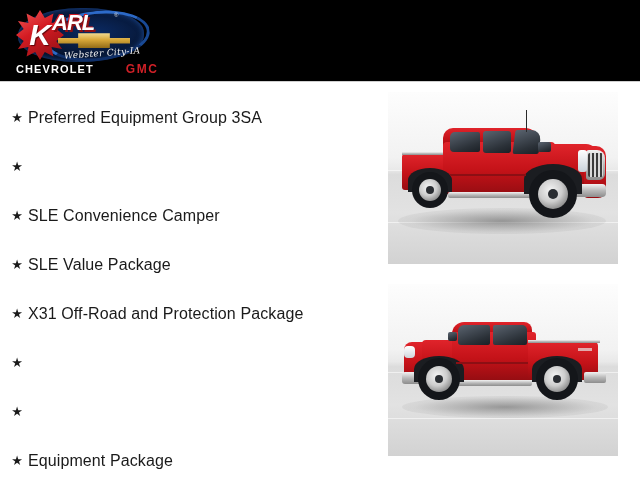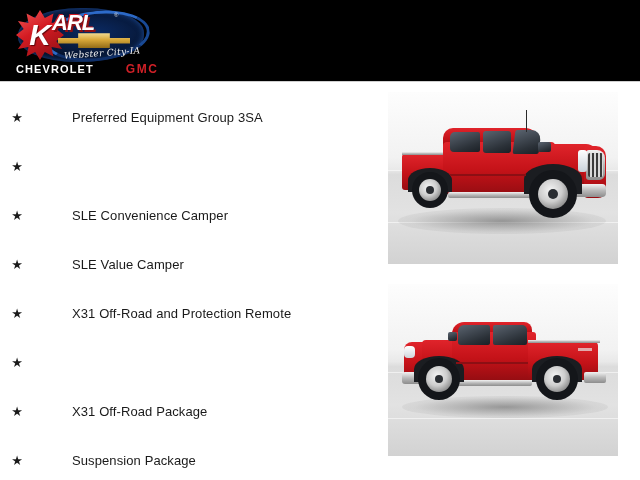--- a/index.html
+++ b/index.html
@@ -177,23 +177,22 @@
   .hl-star {
     color: #1a1a1a;
     font-size: 13px;
     width: 22px;
     flex: 0 0 22px;
     text-align: center;
     line-height: 1;
   }
   .hl-label {
     color: #1a1a1a;
-    font-size: 13px;
+    font-size: 16px;
     letter-spacing: 0.1px;
-    margin-left: 44px;
   }
 
   
   .photo {
     position: absolute;
     left: 388px;
     width: 230px;
     height: 172px;
     background: #ffffff;
     overflow: hidden;
@@ -287,36 +286,35 @@
     </li>
     <li class="hl-item">
       <span class="hl-star">★</span>
     </li>
     <li class="hl-item">
       <span class="hl-star">★</span>
       <span class="hl-label">SLE Convenience Camper</span>
     </li>
     <li class="hl-item">
       <span class="hl-star">★</span>
-      <span class="hl-label">SLE Value Camper</span>
-    </li>
-    <li class="hl-item">
-      <span class="hl-star">★</span>
-      <span class="hl-label">X31 Off-Road and Protection Remote</span>
-    </li>
-    <li class="hl-item">
-      <span class="hl-star">★</span>
-    </li>
-    <li class="hl-item">
-      <span class="hl-star">★</span>
-      <span class="hl-label">X31 Off-Road Package</span>
-    </li>
-    <li class="hl-item">
-      <span class="hl-star">★</span>
-      <span class="hl-label">Suspension Package</span>
+      <span class="hl-label">SLE Value Package</span>
+    </li>
+    <li class="hl-item">
+      <span class="hl-star">★</span>
+      <span class="hl-label">X31 Off-Road and Protection Package</span>
+    </li>
+    <li class="hl-item">
+      <span class="hl-star">★</span>
+    </li>
+    <li class="hl-item">
+      <span class="hl-star">★</span>
+    </li>
+    <li class="hl-item">
+      <span class="hl-star">★</span>
+      <span class="hl-label">Equipment Package</span>
     </li>
   </ul>
 
   <div class="photo photo-a">
     <div class="photo-bg"></div>
     <div class="floor-line" style="top:78px;"></div>
     <div class="floor-line" style="top:130px;"></div>
 
     <div class="shadow" style="left:10px; top:116px; width:208px; height:26px;"></div>
 

